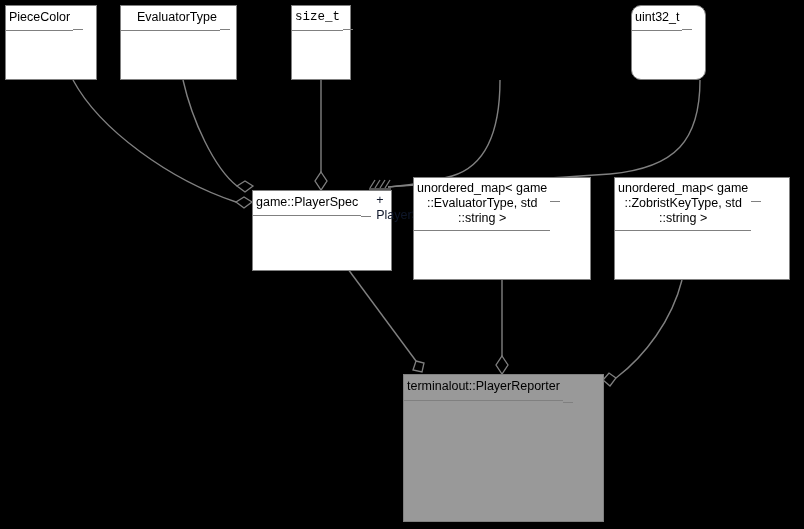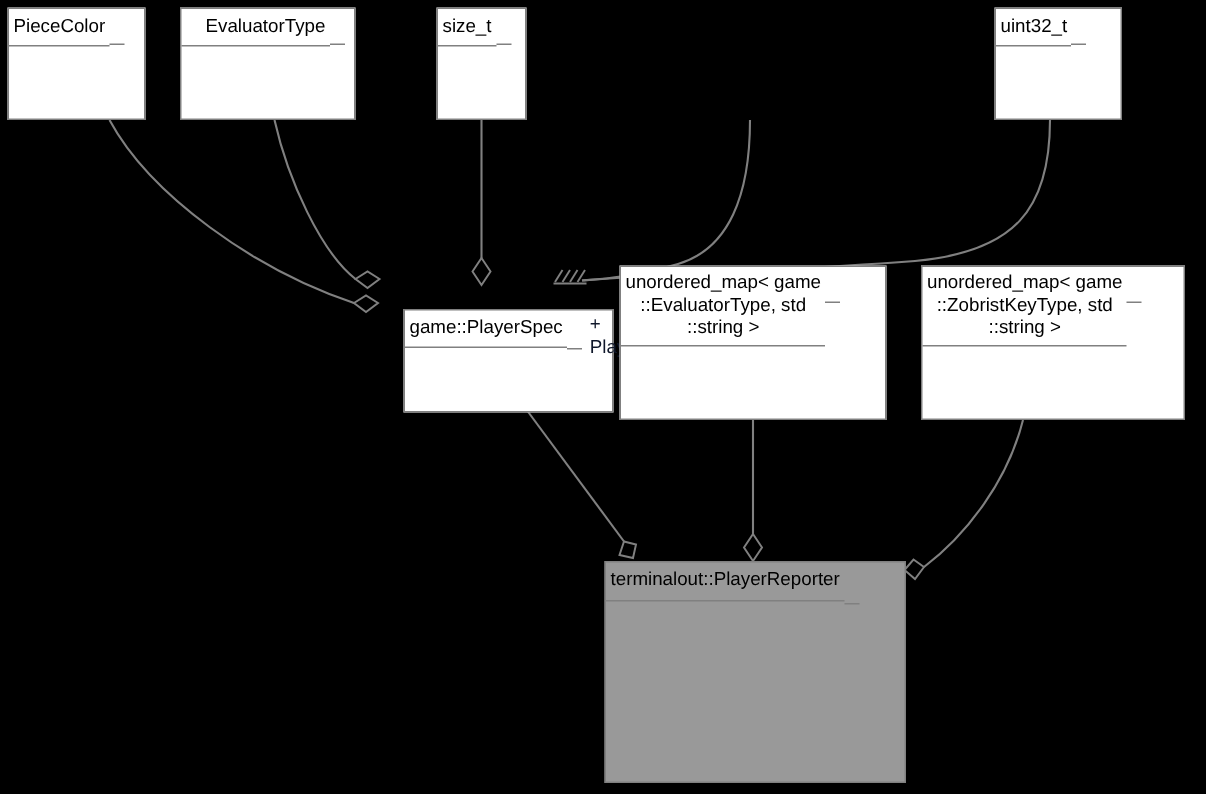--- a/index.html
+++ b/index.html
@@ -111,33 +111,33 @@
     <div class="node-ops"></div>
   </div>
 
   <div class="uml-node" style="left:120px; top:5px; width:117px; height:75px;">
     <div class="node-title" style="height:25px;padding-left:16px;">EvaluatorType</div>
     <div class="node-attrs" style="height:24px;"></div>
     <div class="node-ops"></div>
   </div>
 
   <div class="uml-node" style="left:291px; top:5px; width:60px; height:75px;">
-    <div class="node-title" style="height:25px;">size_t</div>
+    <div class="node-title" style="height:25px;font-family:Liberation Mono, monospace;">size_t</div>
     <div class="node-attrs" style="height:24px;"></div>
     <div class="node-ops"></div>
   </div>
 
 
-  <div class="uml-node" style="left:663px; top:5px; width:85px; height:75px;">
+  <div class="uml-node" style="left:631px; top:5px; width:75px; height:75px;border-radius:10px;">
     <div class="node-title" style="height:25px;">uint32_t</div>
     <div class="node-attrs" style="height:24px;"></div>
     <div class="node-ops"></div>
   </div>
 
-  <div class="uml-node" style="left:252px; top:206px; width:140px; height:69px;margin-left:17px;">
+  <div class="uml-node" style="left:252px; top:190px; width:140px; height:81px;">
     <div class="node-title" style="height:25px;">game::PlayerSpec</div>
     <div class="node-attrs" style="height:26px;"></div>
     <div class="node-ops">+ PlayerSpec()</div>
   </div>
 
   <div class="uml-node" style="left:413px; top:177px; width:178px; height:103px;">
     <div class="node-title multiline" style="height:53px;">unordered_map&lt; game
 ::EvaluatorType, std
 ::string &gt;</div>
     <div class="node-attrs" style="height:24px;"></div>

